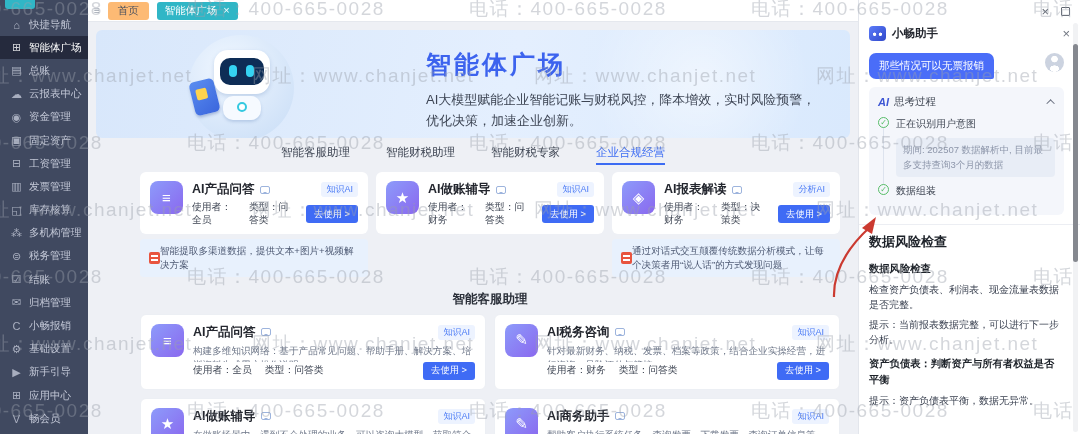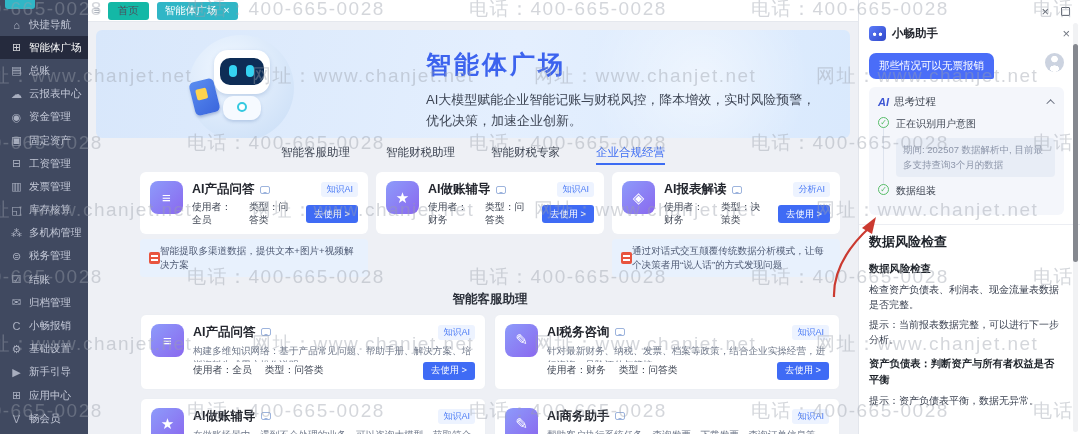--- a/index.html
+++ b/index.html
@@ -13,21 +13,21 @@
   .side-item{height:23.2px;display:flex;align-items:center;gap:6px;padding-left:10px;
     color:#c3c8d7;font-size:10.5px;cursor:pointer;white-space:nowrap}
   .side-item.active{background:#252a3d;color:#fff}
   .side-ic{width:13px;text-align:center;font-size:11px;opacity:.8;flex:none}
 
   
   .main-col{flex:1;min-width:0;display:flex;flex-direction:column}
   .tabbar{height:22px;flex:none;background:#fff;border-bottom:1px solid #e5e8ee;
     display:flex;align-items:center;padding:0 6px;gap:8px}
   .collapse-ic{color:#9aa1ad;font-size:10px;cursor:pointer}
-  .tab-home{font-size:10.5px;color:#4a515e;background:#14b8a6;padding:2px 10px;border-radius:3px;cursor:pointer}
+  .tab-home{font-size:10.5px;color:#4a515e;background:#fdba74;padding:2px 10px;border-radius:3px;cursor:pointer}
   .tab-active{background:#30b6c6;color:#fff;font-size:10.5px;padding:2px 8px;border-radius:3px;
     display:flex;align-items:center;gap:6px;cursor:pointer}
   .tab-x{font-size:11px;line-height:1;opacity:.95;cursor:pointer}
 
   .main-scroll{flex:1;padding:8px;overflow:hidden}
 
   
   .banner{height:108px;border-radius:6px;position:relative;overflow:hidden;
     background:linear-gradient(100deg,#d8e7fb 0%,#e4effe 55%,#d9e9fd 100%)}
   .banner::before{content:"";position:absolute;right:40px;top:-60px;width:220px;height:220px;border-radius:50%;

